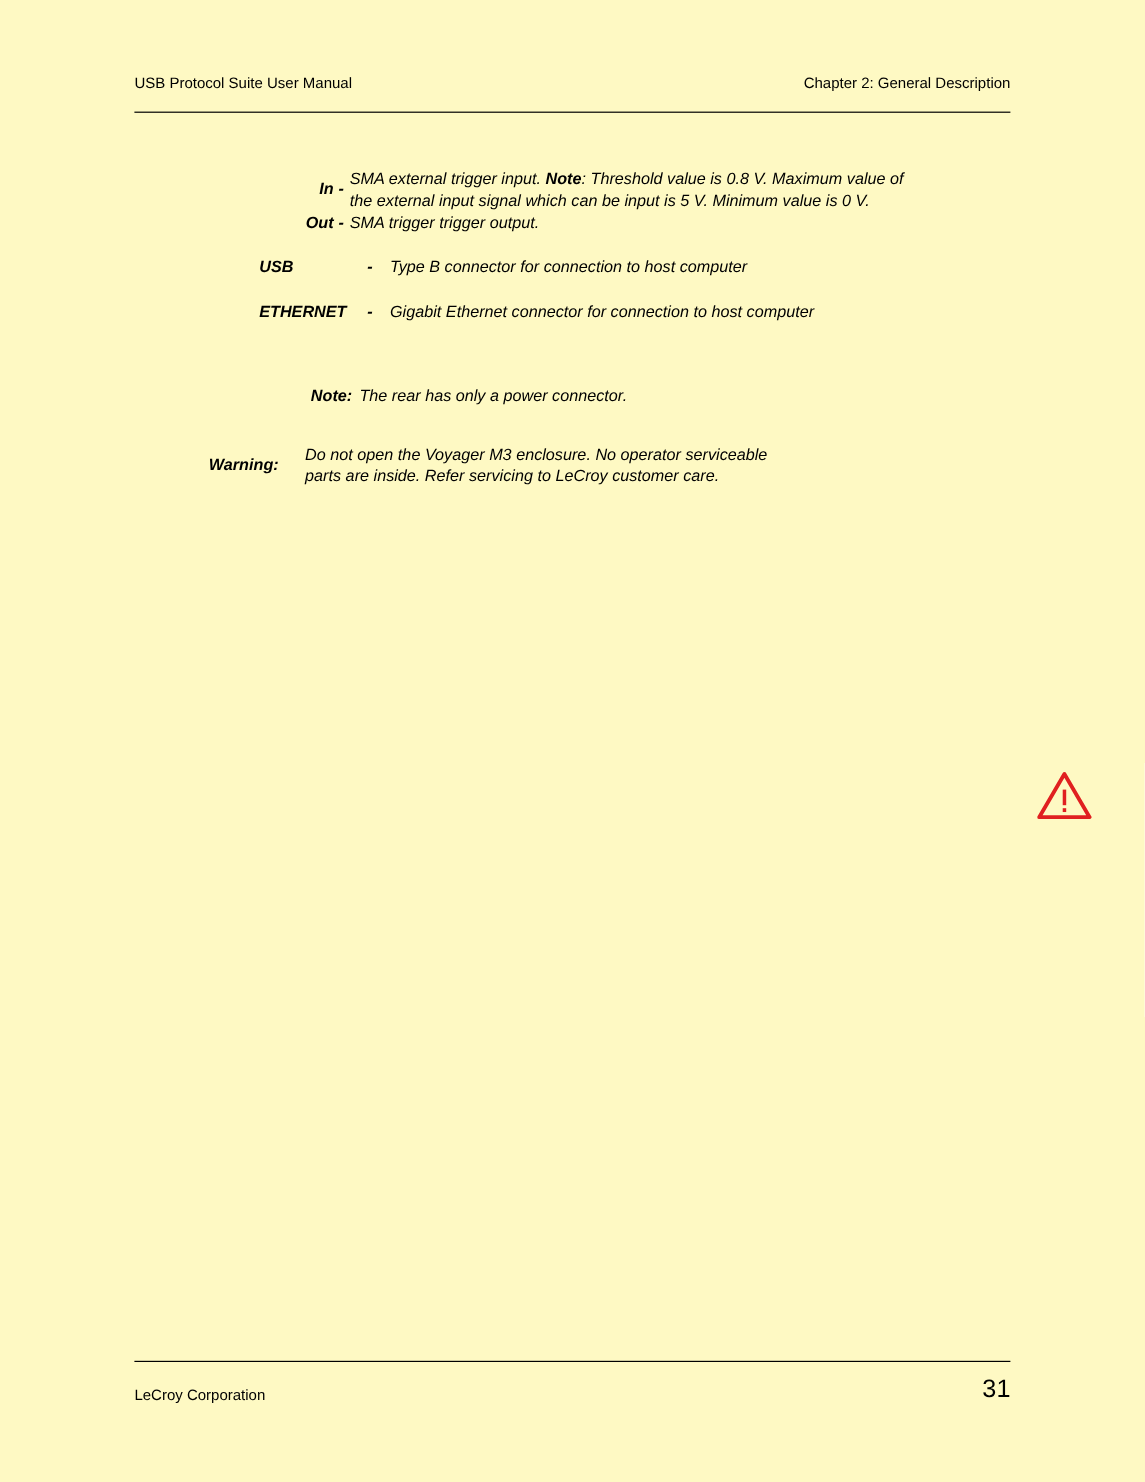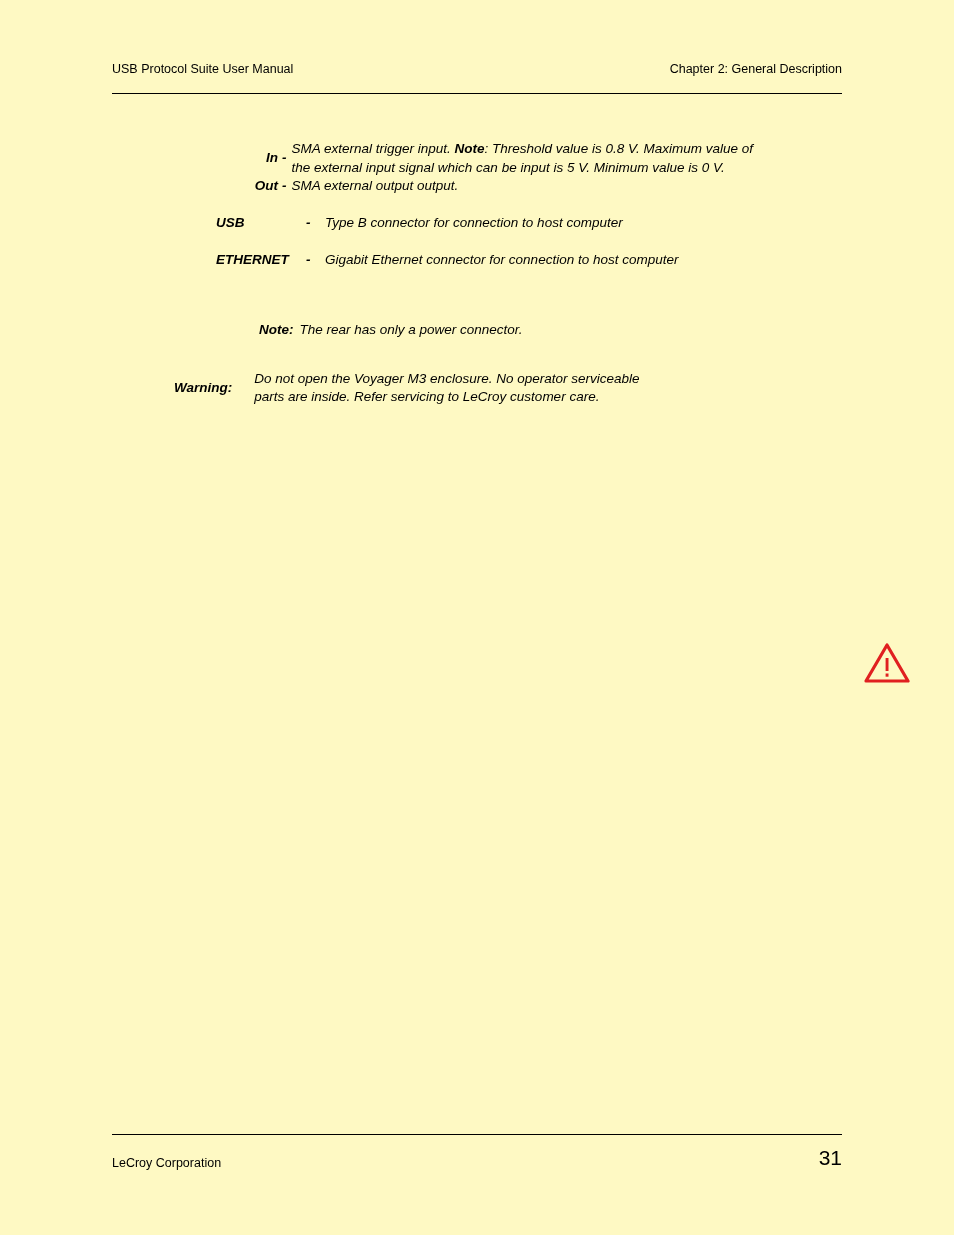--- a/index.html
+++ b/index.html
@@ -164,21 +164,21 @@
       <span class="dash">-</span>
       <span class="text">
         <span>SMA external trigger input. </span><b>Note</b><span>: Threshold value is 0.8 V. Maximum value of</span>
         <span class="hang">the external input signal which can be input is 5 V. Minimum value is 0 V.</span>
       </span>
     </div>
 
     <div class="row trig-row">
       <span class="label">Out</span>
       <span class="dash">-</span>
-      <span class="text">SMA external output output.</span>
+      <span class="text">SMA trigger trigger output.</span>
     </div>
 
     <div class="row conn-row">
       <span class="label">USB</span>
       <span class="dash">-</span>
       <span class="text">Type B connector for connection to host computer</span>
     </div>
 
     <div class="row conn-row">
       <span class="label">ETHERNET</span>

